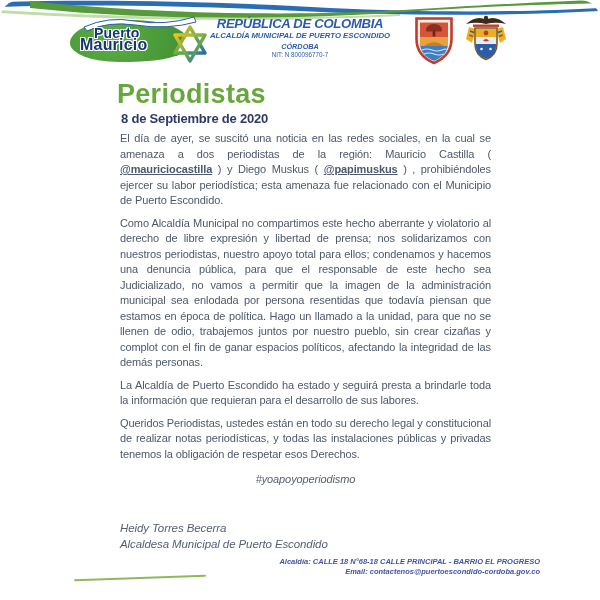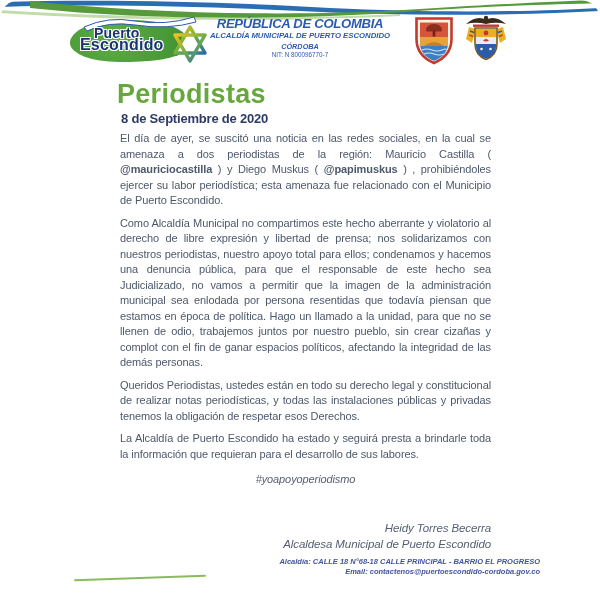--- a/index.html
+++ b/index.html
@@ -47,25 +47,25 @@
   .doc-date{
     position:absolute;left:121px;top:111px;
     font-size:13px;font-weight:700;color:#2d3a66;letter-spacing:-.2px;
   }
   .doc-body{
     position:absolute;left:120px;top:131px;width:371px;
     font-size:11px;line-height:15.5px;color:#4d586b;
     text-align:justify;letter-spacing:-.1px;
   }
   .doc-body p{margin:0 0 7px 0;}
-  .bold-handle{font-weight:700;}
+  .bold-handle{font-weight:700;text-decoration:underline;}
   .hashtag{
     margin-top:10px;text-align:center;font-style:italic;color:#555f72;
   }
-  .signature{margin-top:32px;text-align:right;font-style:italic;color:#555f72;}
+  .signature{margin-top:32px;text-align:left;font-style:italic;color:#555f72;}
   .sig-name,.sig-role{display:block;line-height:16px;font-size:11.5px;}
   
   .footer-slogan{
     position:absolute;left:78px;top:551px;width:130px;text-align:center;
     font-family:"DejaVu Serif",serif;font-style:italic;
     font-size:15px;color:#7fb34f;letter-spacing:.5px;white-space:nowrap;
   }
   .footer-slogan-line{
     position:absolute;left:74px;top:577px;width:132px;height:2px;
     background:#8cbb5d;transform:rotate(-2deg);border-radius:2px;
@@ -88,21 +88,21 @@
     <path d="M0,10 C120,18 280,20 400,14 L400,16 C280,22 120,21 0,13 Z" fill="#8dc063" opacity=".55"></path>
   </svg>
 
   <div class="logo">
     <div class="logo-blob"></div>
     <svg class="logo-flag" viewBox="0 0 120 18">
       <path d="M4,13 Q28,2 55,7 Q85,12 114,3 L116,8 Q88,16 55,11 Q28,7 7,17 Z" fill="#ffffff" stroke="#2b5cab" stroke-width="1"></path>
     </svg>
     <div class="logo-text">
       <span class="logo-line1">Puerto</span>
-      <span class="logo-line2">Escondido</span>
+      <span class="logo-line2">Mauricio</span>
     </div>
     <svg class="logo-star" viewBox="0 0 40 40">
       <defs>
         <linearGradient id="starGrad" x1="0" y1="0" x2="1" y2="1">
           <stop offset="0" stop-color="#f2c21d"></stop>
           <stop offset=".5" stop-color="#6fb043"></stop>
           <stop offset="1" stop-color="#2a6bb2"></stop>
         </linearGradient>
       </defs>
       <path d="M20,3 L35,29 L5,29 Z" fill="#ffffff" stroke="url(#starGrad)" stroke-width="3.5" stroke-linejoin="round"></path>
@@ -148,22 +148,22 @@
     <circle cx="18.5" cy="36" r="1.3" fill="#f3f1ea"></circle>
     <circle cx="27.5" cy="36" r="1.3" fill="#f3f1ea"></circle>
   </svg>
 
   <h1 class="doc-title">Periodistas</h1>
   <div class="doc-date">8 de Septiembre de 2020</div>
 
   <div class="doc-body">
     <p><span>El día de ayer, se suscitó una noticia en las redes sociales, en la cual se amenaza a dos periodistas de la región: Mauricio Castilla ( </span><span class="bold-handle">@mauriciocastilla</span><span> ) y Diego Muskus ( </span><span class="bold-handle">@papimuskus</span><span> ) , prohibiéndoles ejercer su labor periodística; esta amenaza fue relacionado con el Municipio de Puerto Escondido.</span></p>
     <p>Como Alcaldía Municipal no compartimos este hecho aberrante y violatorio al derecho de libre expresión y libertad de prensa; nos solidarizamos con nuestros periodistas, nuestro apoyo total para ellos; condenamos y hacemos una denuncia pública, para que el responsable de este hecho sea Judicializado, no vamos a permitir que la imagen de la administración municipal sea enlodada por persona resentidas que todavía piensan que estamos en época de política. Hago un llamado a la unidad, para que no se llenen de odio, trabajemos juntos por nuestro pueblo, sin crear cizañas y complot con el fin de ganar espacios políticos, afectando la integridad de las demás personas.</p>
+    <p>La Alcaldía de Puerto Escondido ha estado y seguirá presta a brindarle toda la información que requieran para el desarrollo de sus labores.</p>
     <p>Queridos Periodistas, ustedes están en todo su derecho legal y constitucional de realizar notas periodísticas, y todas las instalaciones públicas y privadas tenemos la obligación de respetar esos Derechos.</p>
-    <p>La Alcaldía de Puerto Escondido ha estado y seguirá presta a brindarle toda la información que requieran para el desarrollo de sus labores.</p>
     <div class="hashtag">#yoapoyoperiodismo</div>
     <div class="signature">
       <span class="sig-name">Heidy Torres Becerra</span>
       <span class="sig-role">Alcaldesa Municipal de Puerto Escondido</span>
     </div>
   </div>
 
   <div class="footer-slogan-line"></div>
 
   <div class="footer-contact">

